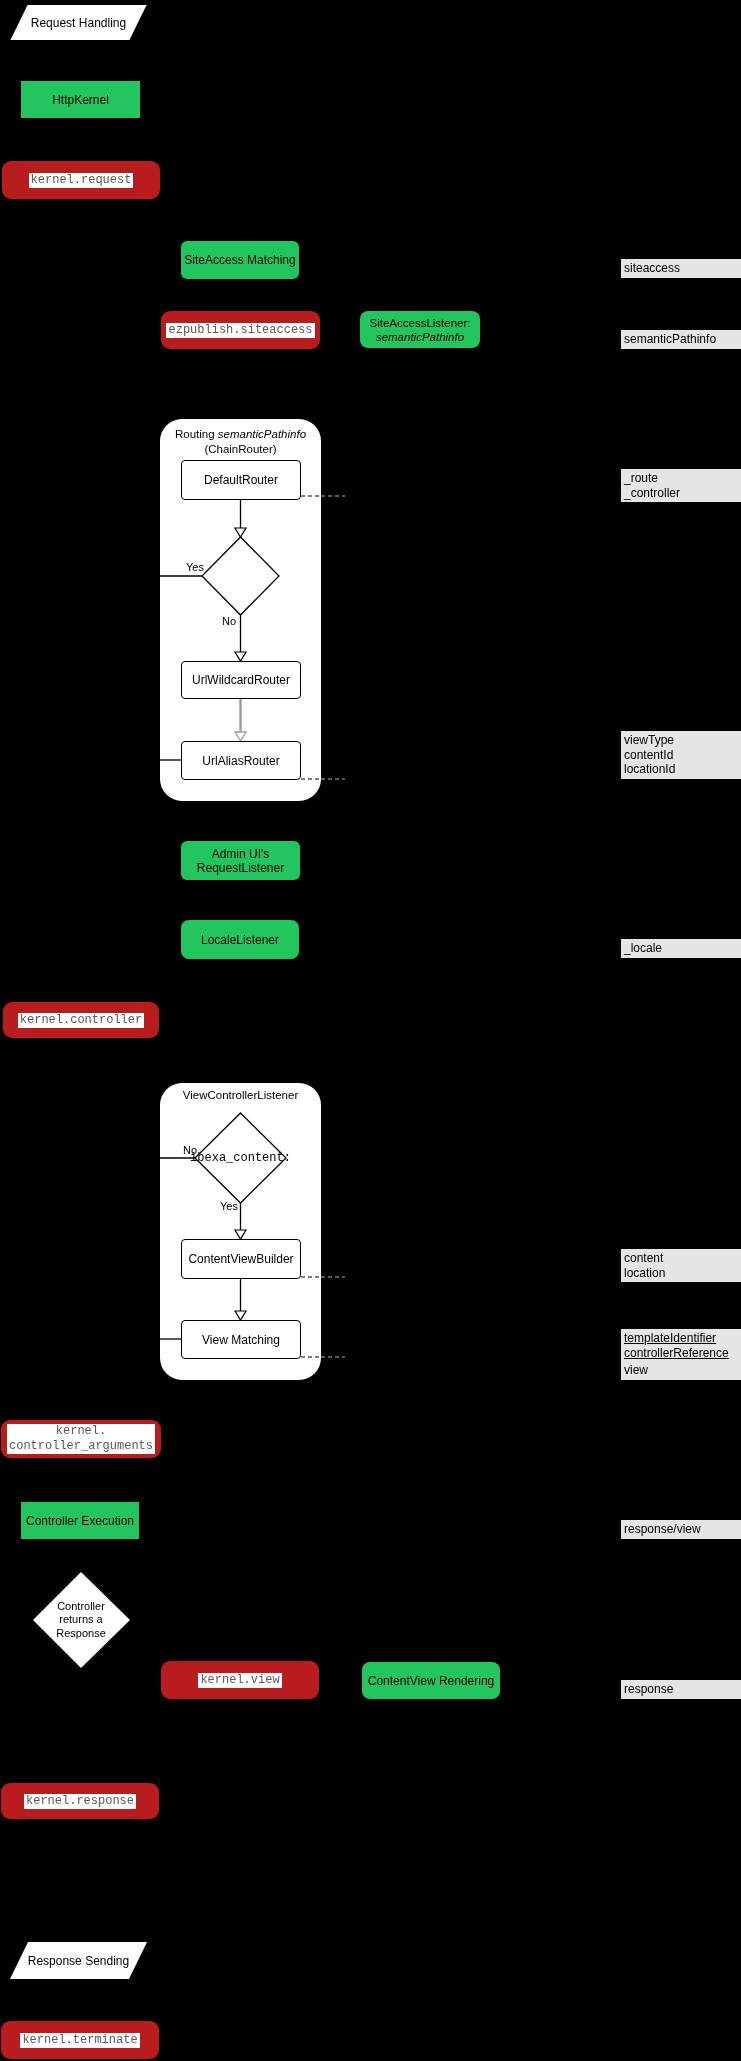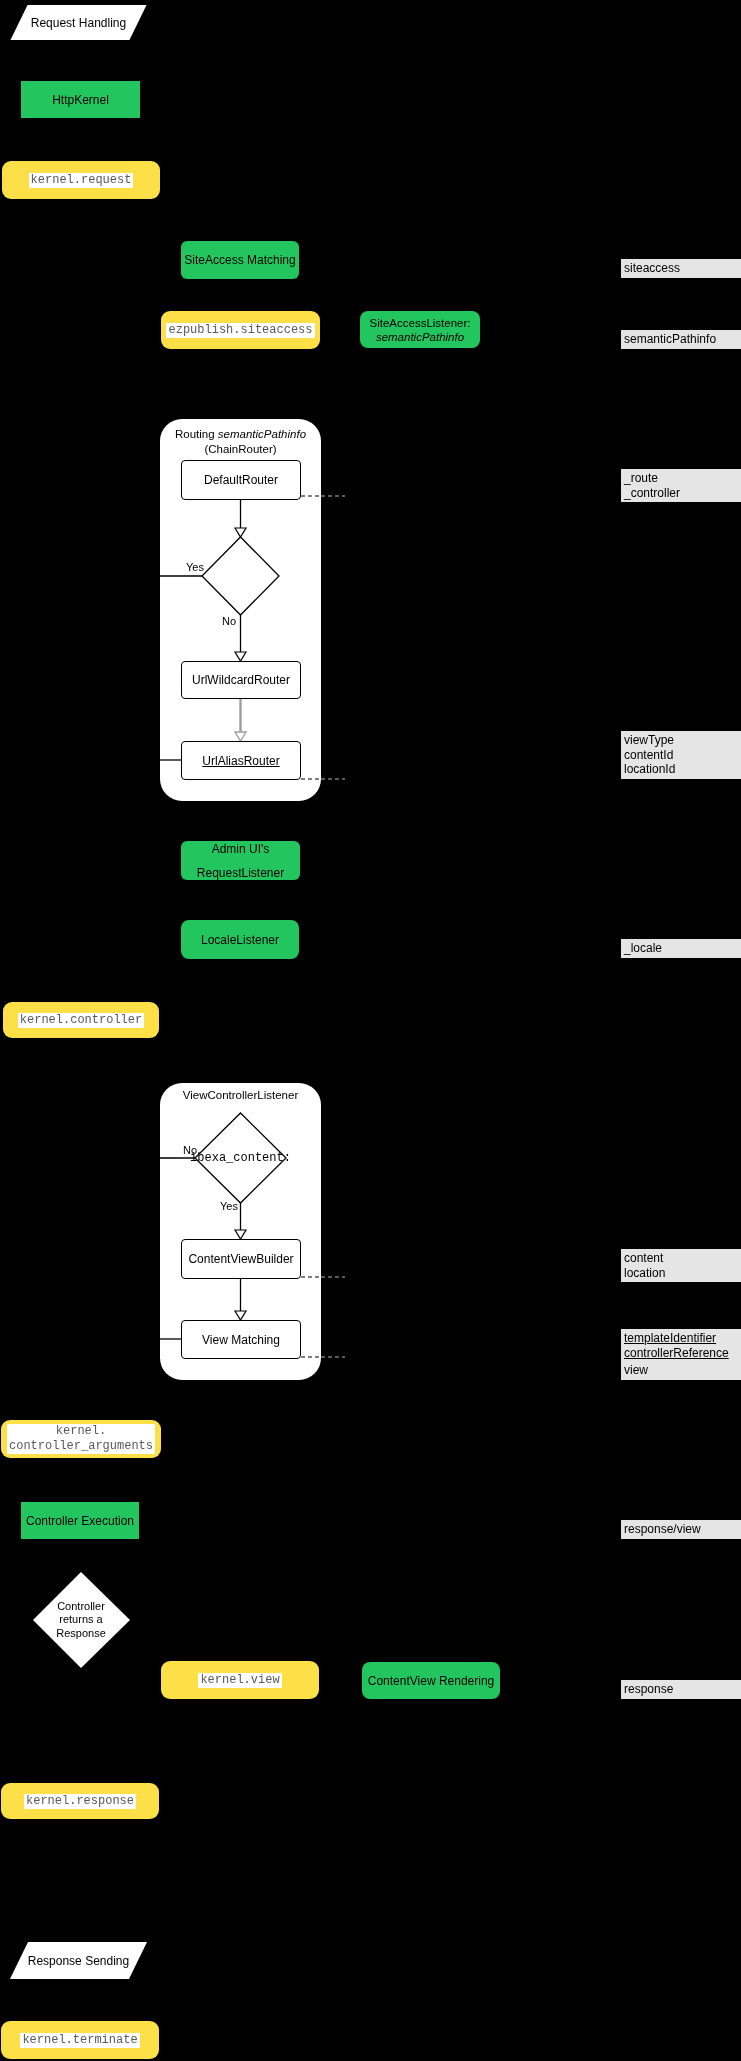--- a/index.html
+++ b/index.html
@@ -6,21 +6,21 @@
   #canvas{position:relative;width:741px;height:2061px;background:#000;overflow:hidden;
           font-family:"Liberation Sans",sans-serif;color:#000;}
   .abs{position:absolute;box-sizing:border-box;}
   .node{background:#22c55e;display:flex;align-items:center;justify-content:center;
         text-align:center;font-size:12px;line-height:14px;}
   .rounded{border-radius:8px;}
   .rounded-sm{border-radius:6px;}
   .inner-box{background:#fff;border:1.3px solid #000;border-radius:4px;
              display:flex;align-items:center;justify-content:center;
              text-align:center;font-size:12px;}
-  .event{background:#fde047;border-radius:9px;display:flex;align-items:center;justify-content:center;
+  .event{background:#b91c1c;border-radius:9px;display:flex;align-items:center;justify-content:center;
          font-family:"Liberation Mono",monospace;font-size:12px;color:#595959;text-align:center;}
   .event .hl{background:#fff;padding:0 2px;white-space:pre-line;line-height:15px;}
   .container-bg{background:#fff;border-radius:22px;}
   .bar{background:#e5e5e5;color:#000;font-size:12px;line-height:14.5px;padding:2px 0 2px 3px;
        white-space:pre-line;text-align:left;}
   .ml{white-space:pre-line;}
   .para{background:#fff;transform:skewX(-26deg);display:flex;align-items:center;justify-content:center;}
   .para-label{transform:skewX(26deg);font-size:12px;}
   .branch{font-size:11px;}
   .ctitle{text-align:center;font-size:11.5px;line-height:15px;}
@@ -101,25 +101,25 @@
     <span>DefaultRouter</span>
   </div>
 
   <div class="abs branch" style="left:186px;top:561px;width:20px;">Yes</div>
   <div class="abs branch" style="left:222px;top:615px;width:20px;">No</div>
 
   <div class="abs inner-box" style="left:181px;top:661px;width:120px;height:38px;">
     <span>UrlWildcardRouter</span>
   </div>
 
-  <div class="abs inner-box" style="left:181px;top:741px;width:120px;height:39px;text-decoration:underline;">
+  <div class="abs inner-box" style="left:181px;top:741px;width:120px;height:39px;">
     <span>UrlAliasRouter</span>
   </div>
 
-  <div class="abs node rounded-sm ml" style="left:181px;top:841px;width:119px;height:39px;line-height:24px;">Admin UI's
+  <div class="abs node rounded-sm ml" style="left:181px;top:841px;width:119px;height:39px;line-height:14px;">Admin UI's
 RequestListener</div>
 
   <div class="abs node rounded" style="left:181px;top:920px;width:118px;height:39px;">
     <span>LocaleListener</span>
   </div>
 
   <div class="abs event" style="left:3px;top:1002px;width:156px;height:36px;">
     <span class="hl">kernel.controller</span>
   </div>
 

